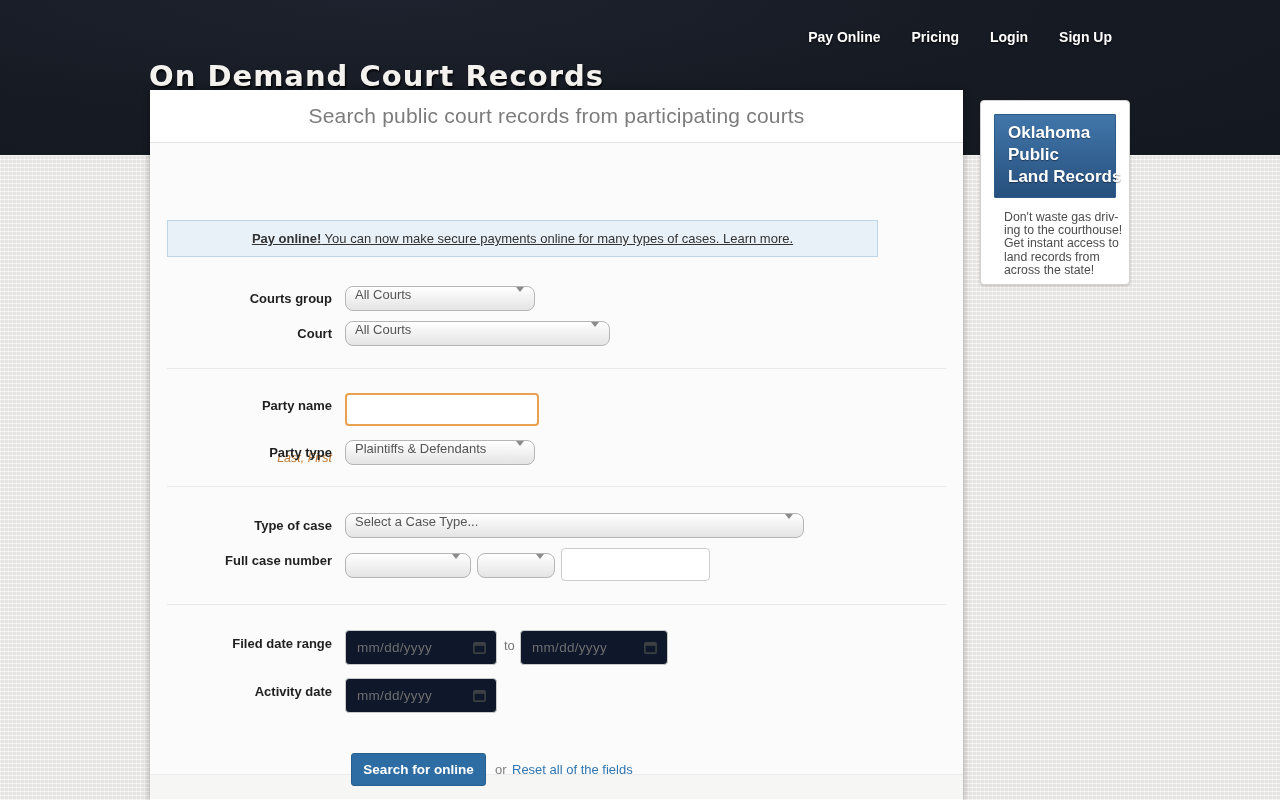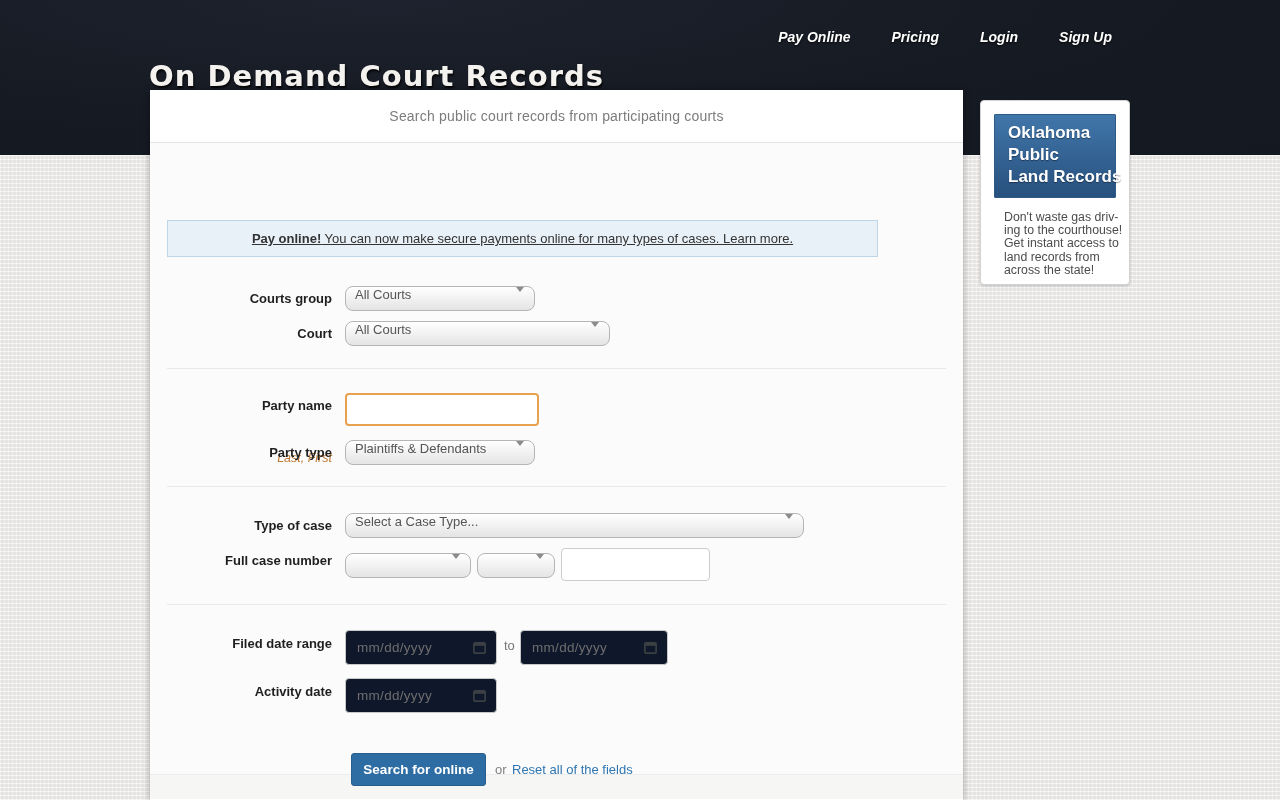--- a/index.html
+++ b/index.html
@@ -20,38 +20,38 @@
   }
   .logo {
     position: absolute; left: 149px; top: 18px;
     font-family: "DejaVu Sans", sans-serif;
     font-size: 29px; font-weight: bold; letter-spacing: 1px;
     color: #f4f2ee; text-shadow: 1px 2px 2px rgba(0,0,0,0.85);
     cursor: pointer; white-space: nowrap; margin-top: 41px;
   }
   .nav {
     position: absolute; top: 29px; right: 168px;
-    display: flex; gap: 41px; font-style: italic;
+    display: flex; gap: 31px;
   }
   .nav-item {
     font-size: 14px; font-weight: bold; color: #ffffff;
     text-shadow: 0 1px 2px rgba(0,0,0,0.8); cursor: pointer; white-space: nowrap;
   }
 
   
   .panel {
     position: absolute; left: 150px; top: 90px; width: 813px; height: 710px;
     background: #ffffff; box-shadow: 0 1px 7px rgba(0,0,0,0.35);
   }
   .panel-title-bar {
     height: 53px; background: #ffffff; border-bottom: 1px solid #e4e4e4;
     display: flex; align-items: center; justify-content: center;
   }
   .panel-title {
-    font-size: 14px; color: #7c7c7c; letter-spacing: 0.2px;
+    font-size: 21px; color: #7c7c7c; letter-spacing: 0.2px;
   }
   .form-area {
     position: relative; height: 631px; background: #fbfbfb;
   }
   .footer-strip {
     height: 25px; background: #f6f6f5; border-top: 1px solid #ececec;
   }
 
   .banner {
     position: absolute; left: 17px; top: 77px; width: 711px; height: 37px;

